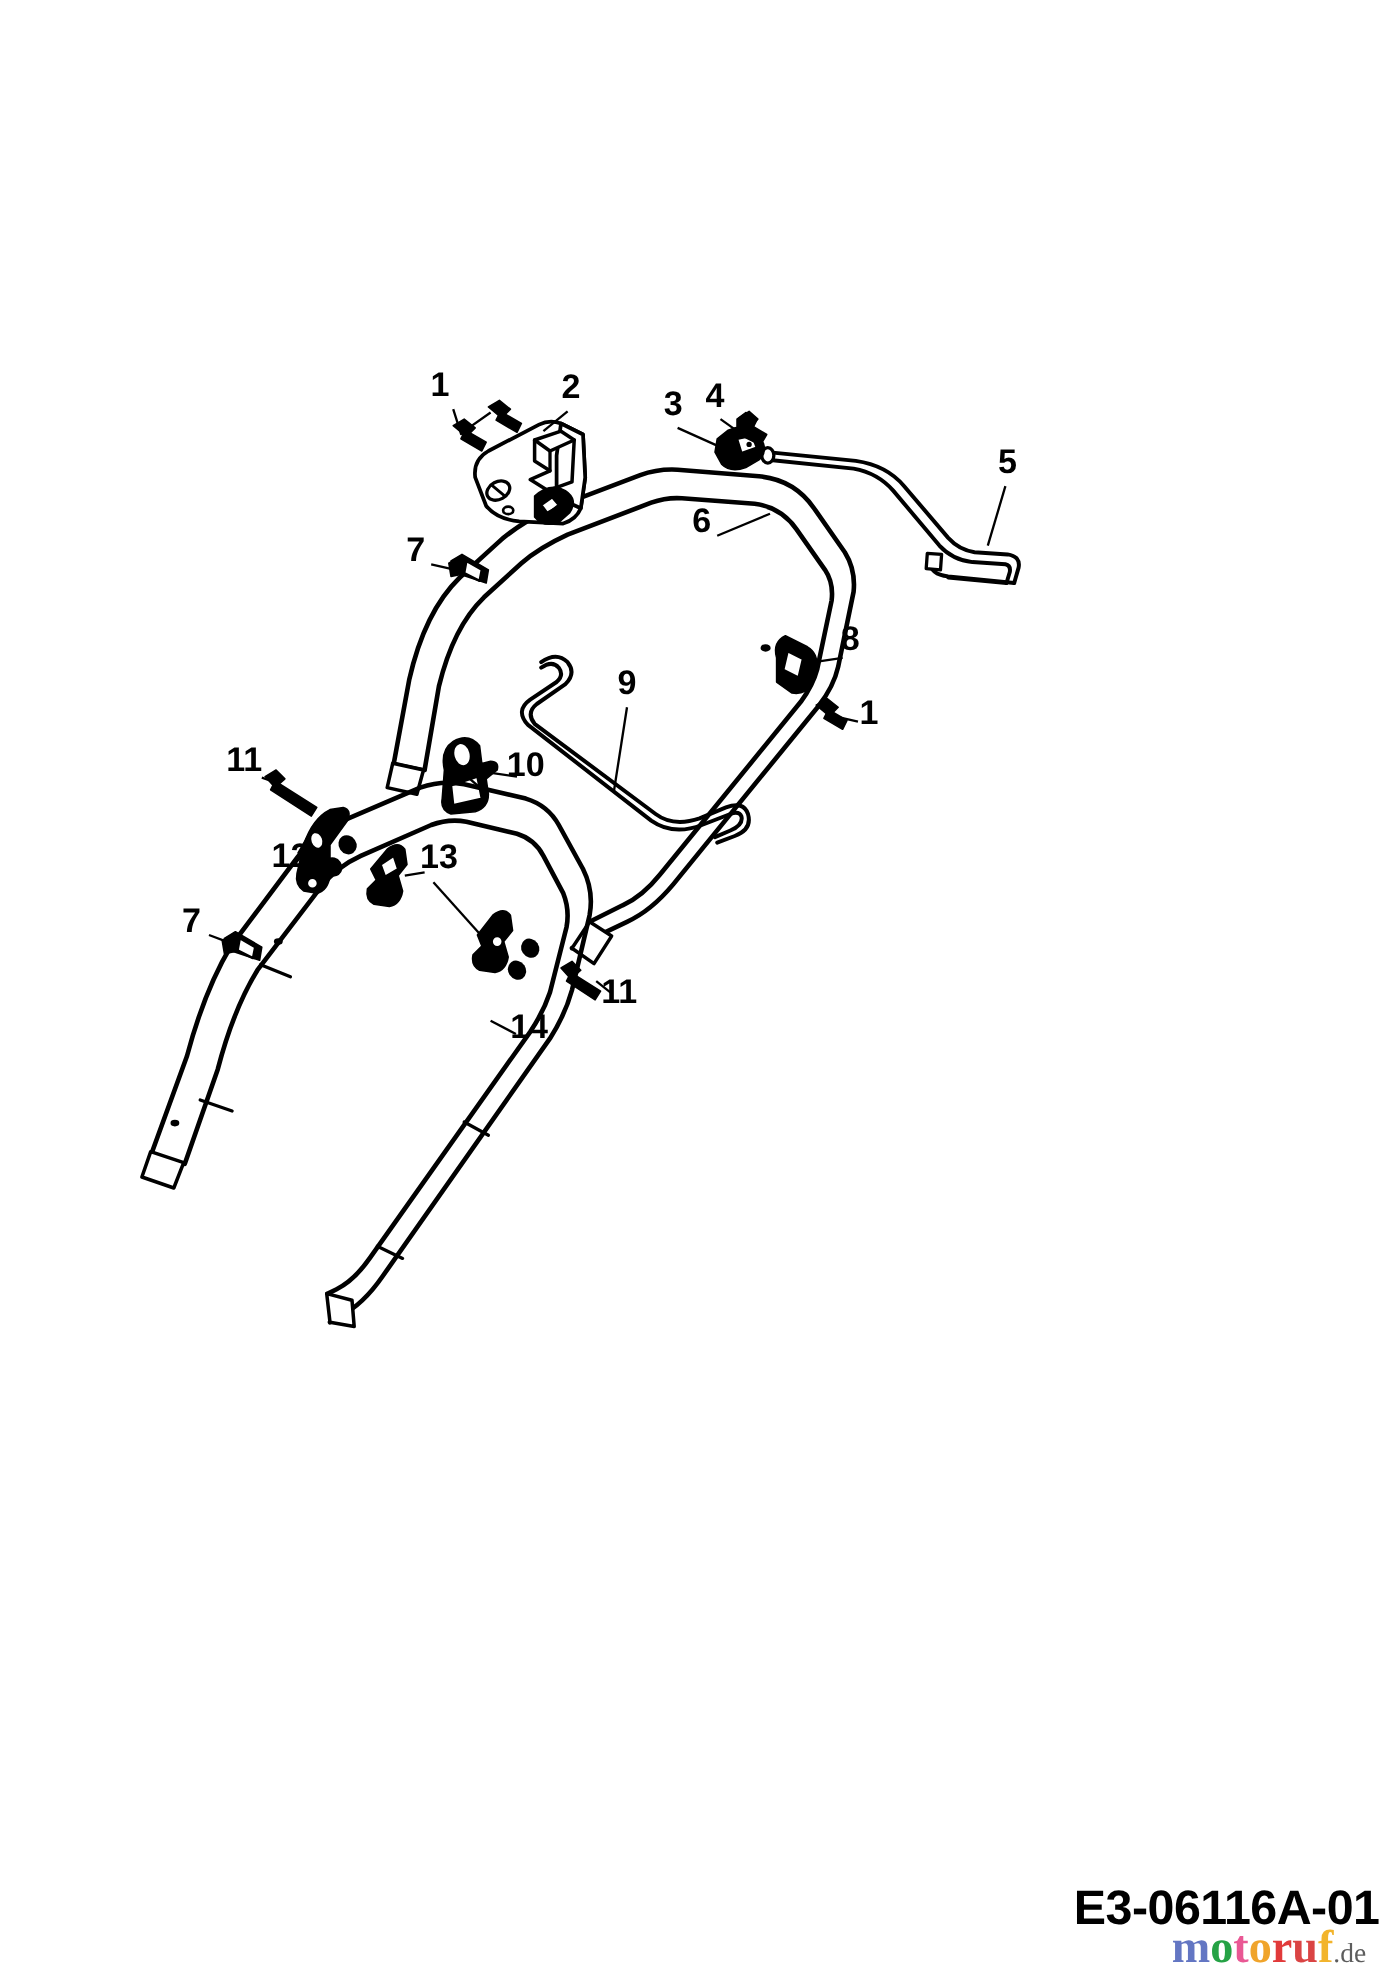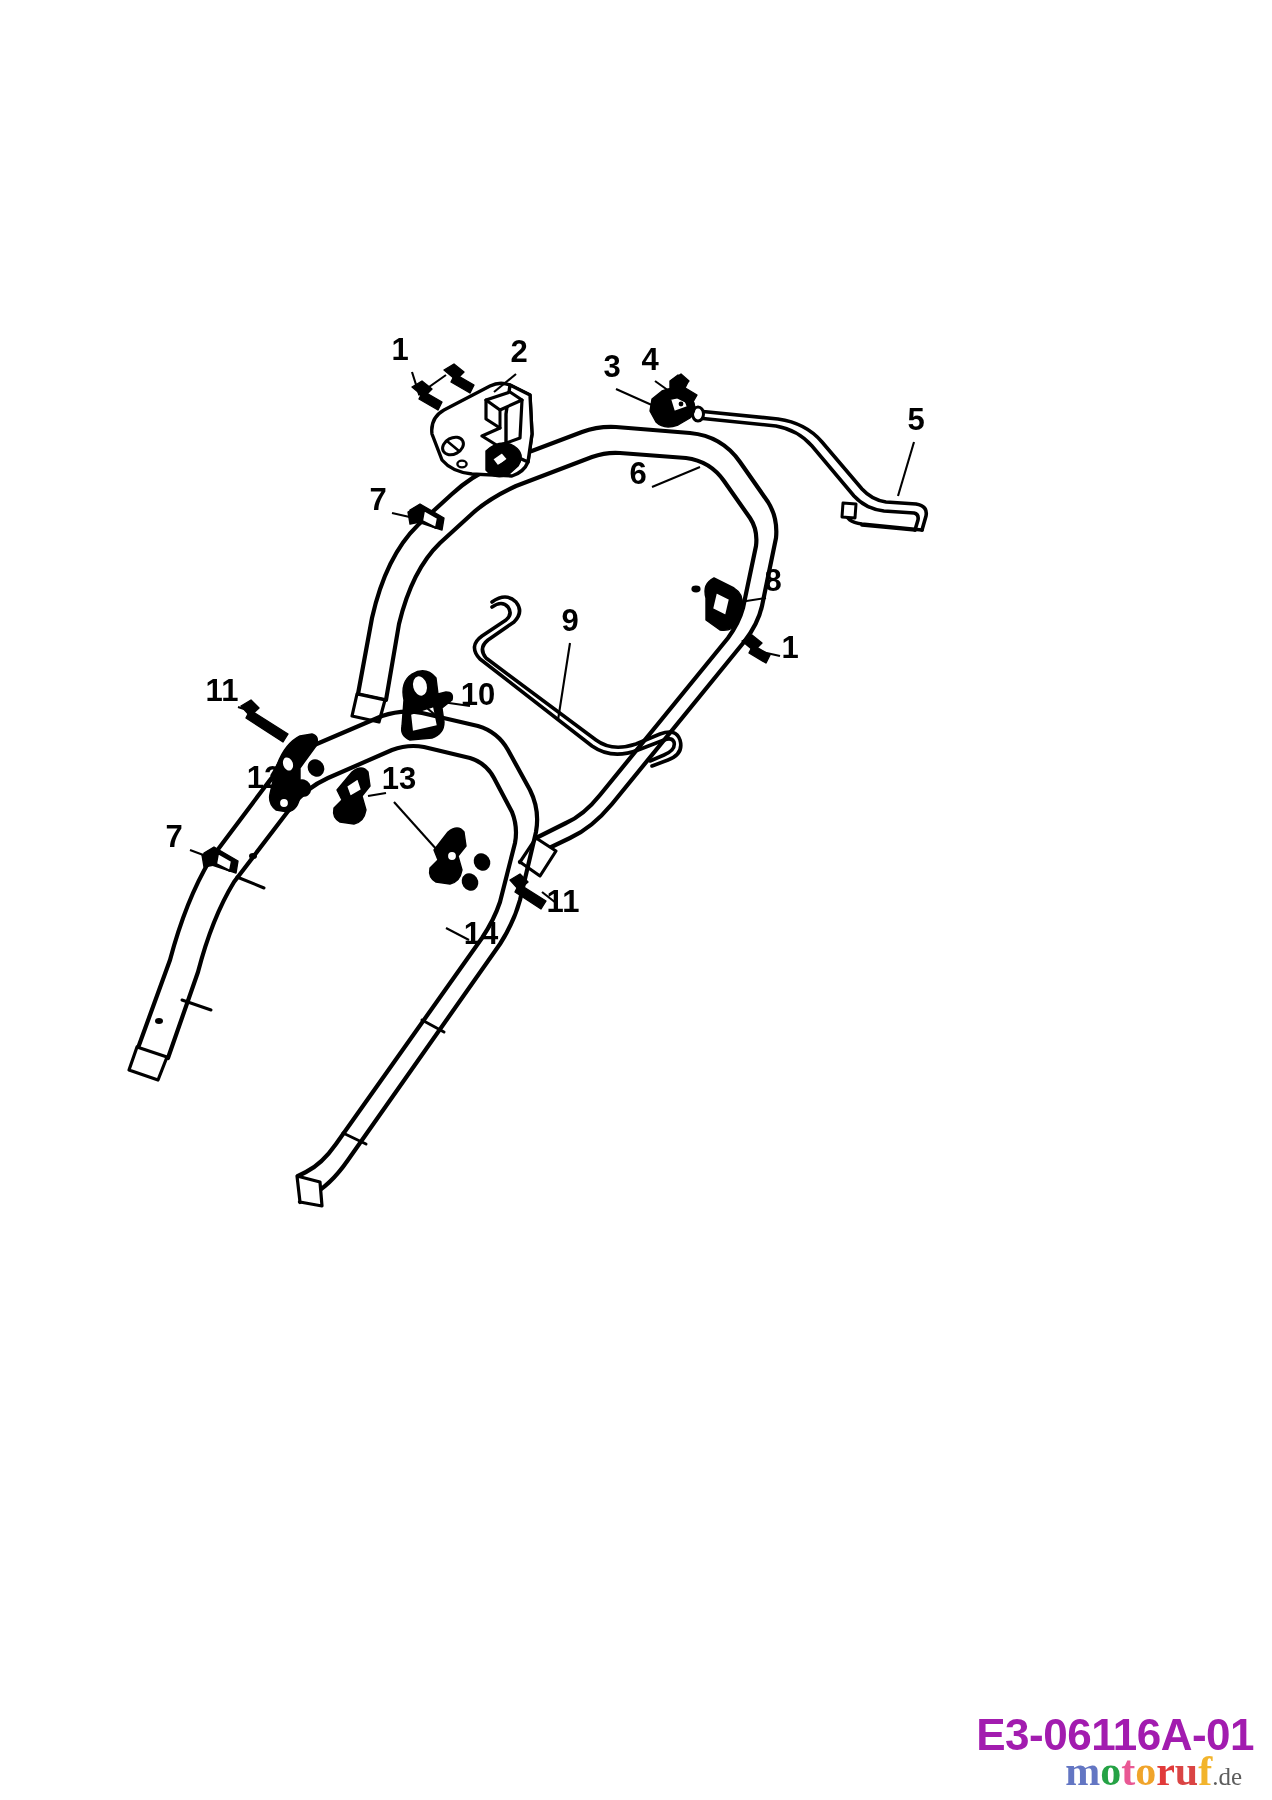--- a/index.html
+++ b/index.html
@@ -61,21 +61,21 @@
     stroke-linecap: round;
   }
   #partnumber-label {
     position: absolute;
     right: 18px;
     bottom: 40px;
     font-family: "Liberation Sans", sans-serif;
     font-size: 44px;
     font-weight: bold;
     letter-spacing: -0.5px;
-    color: #a21caf;
+    color: #000000;
     white-space: nowrap;
   }
   #watermark {
     position: absolute;
     right: 30px;
     bottom: 8px;
     font-family: "Liberation Serif", serif;
     font-size: 42px;
     font-weight: bold;
     line-height: 1;

